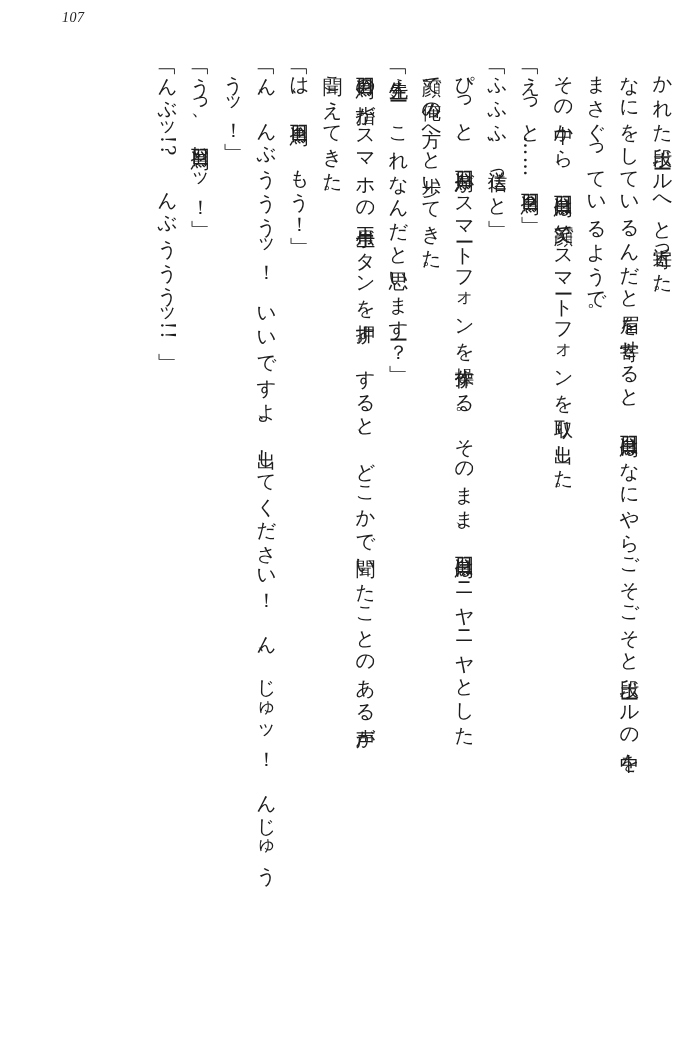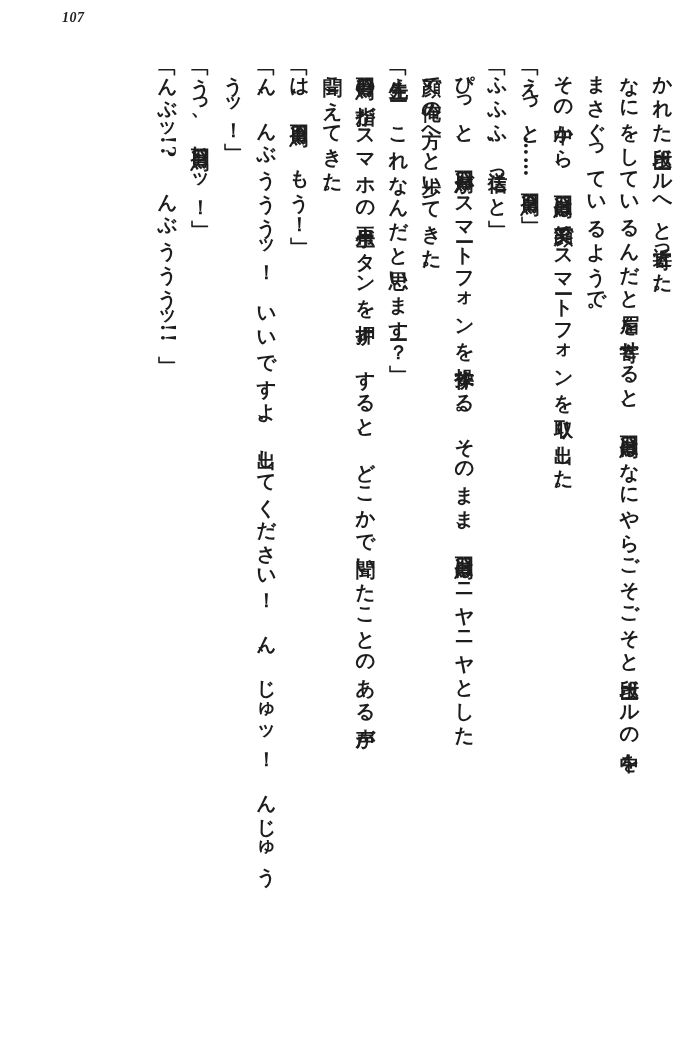--- a/index.html
+++ b/index.html
@@ -12,21 +12,20 @@
     height: 1050px;
     overflow: hidden;
     font-family: "DejaVu Serif", serif;
     color: #1a1a1a;
   }
   .page {
     position: relative;
     width: 648px;
     height: 1050px;
     background: #ffffff;
-    font-weight: bold;
   }
   .page-number {
     position: absolute;
     top: 10px;
     left: 62px;
     font-family: "Liberation Serif", serif;
     font-style: italic;
     font-size: 14px;
     color: #222;
     letter-spacing: 0.5px;

